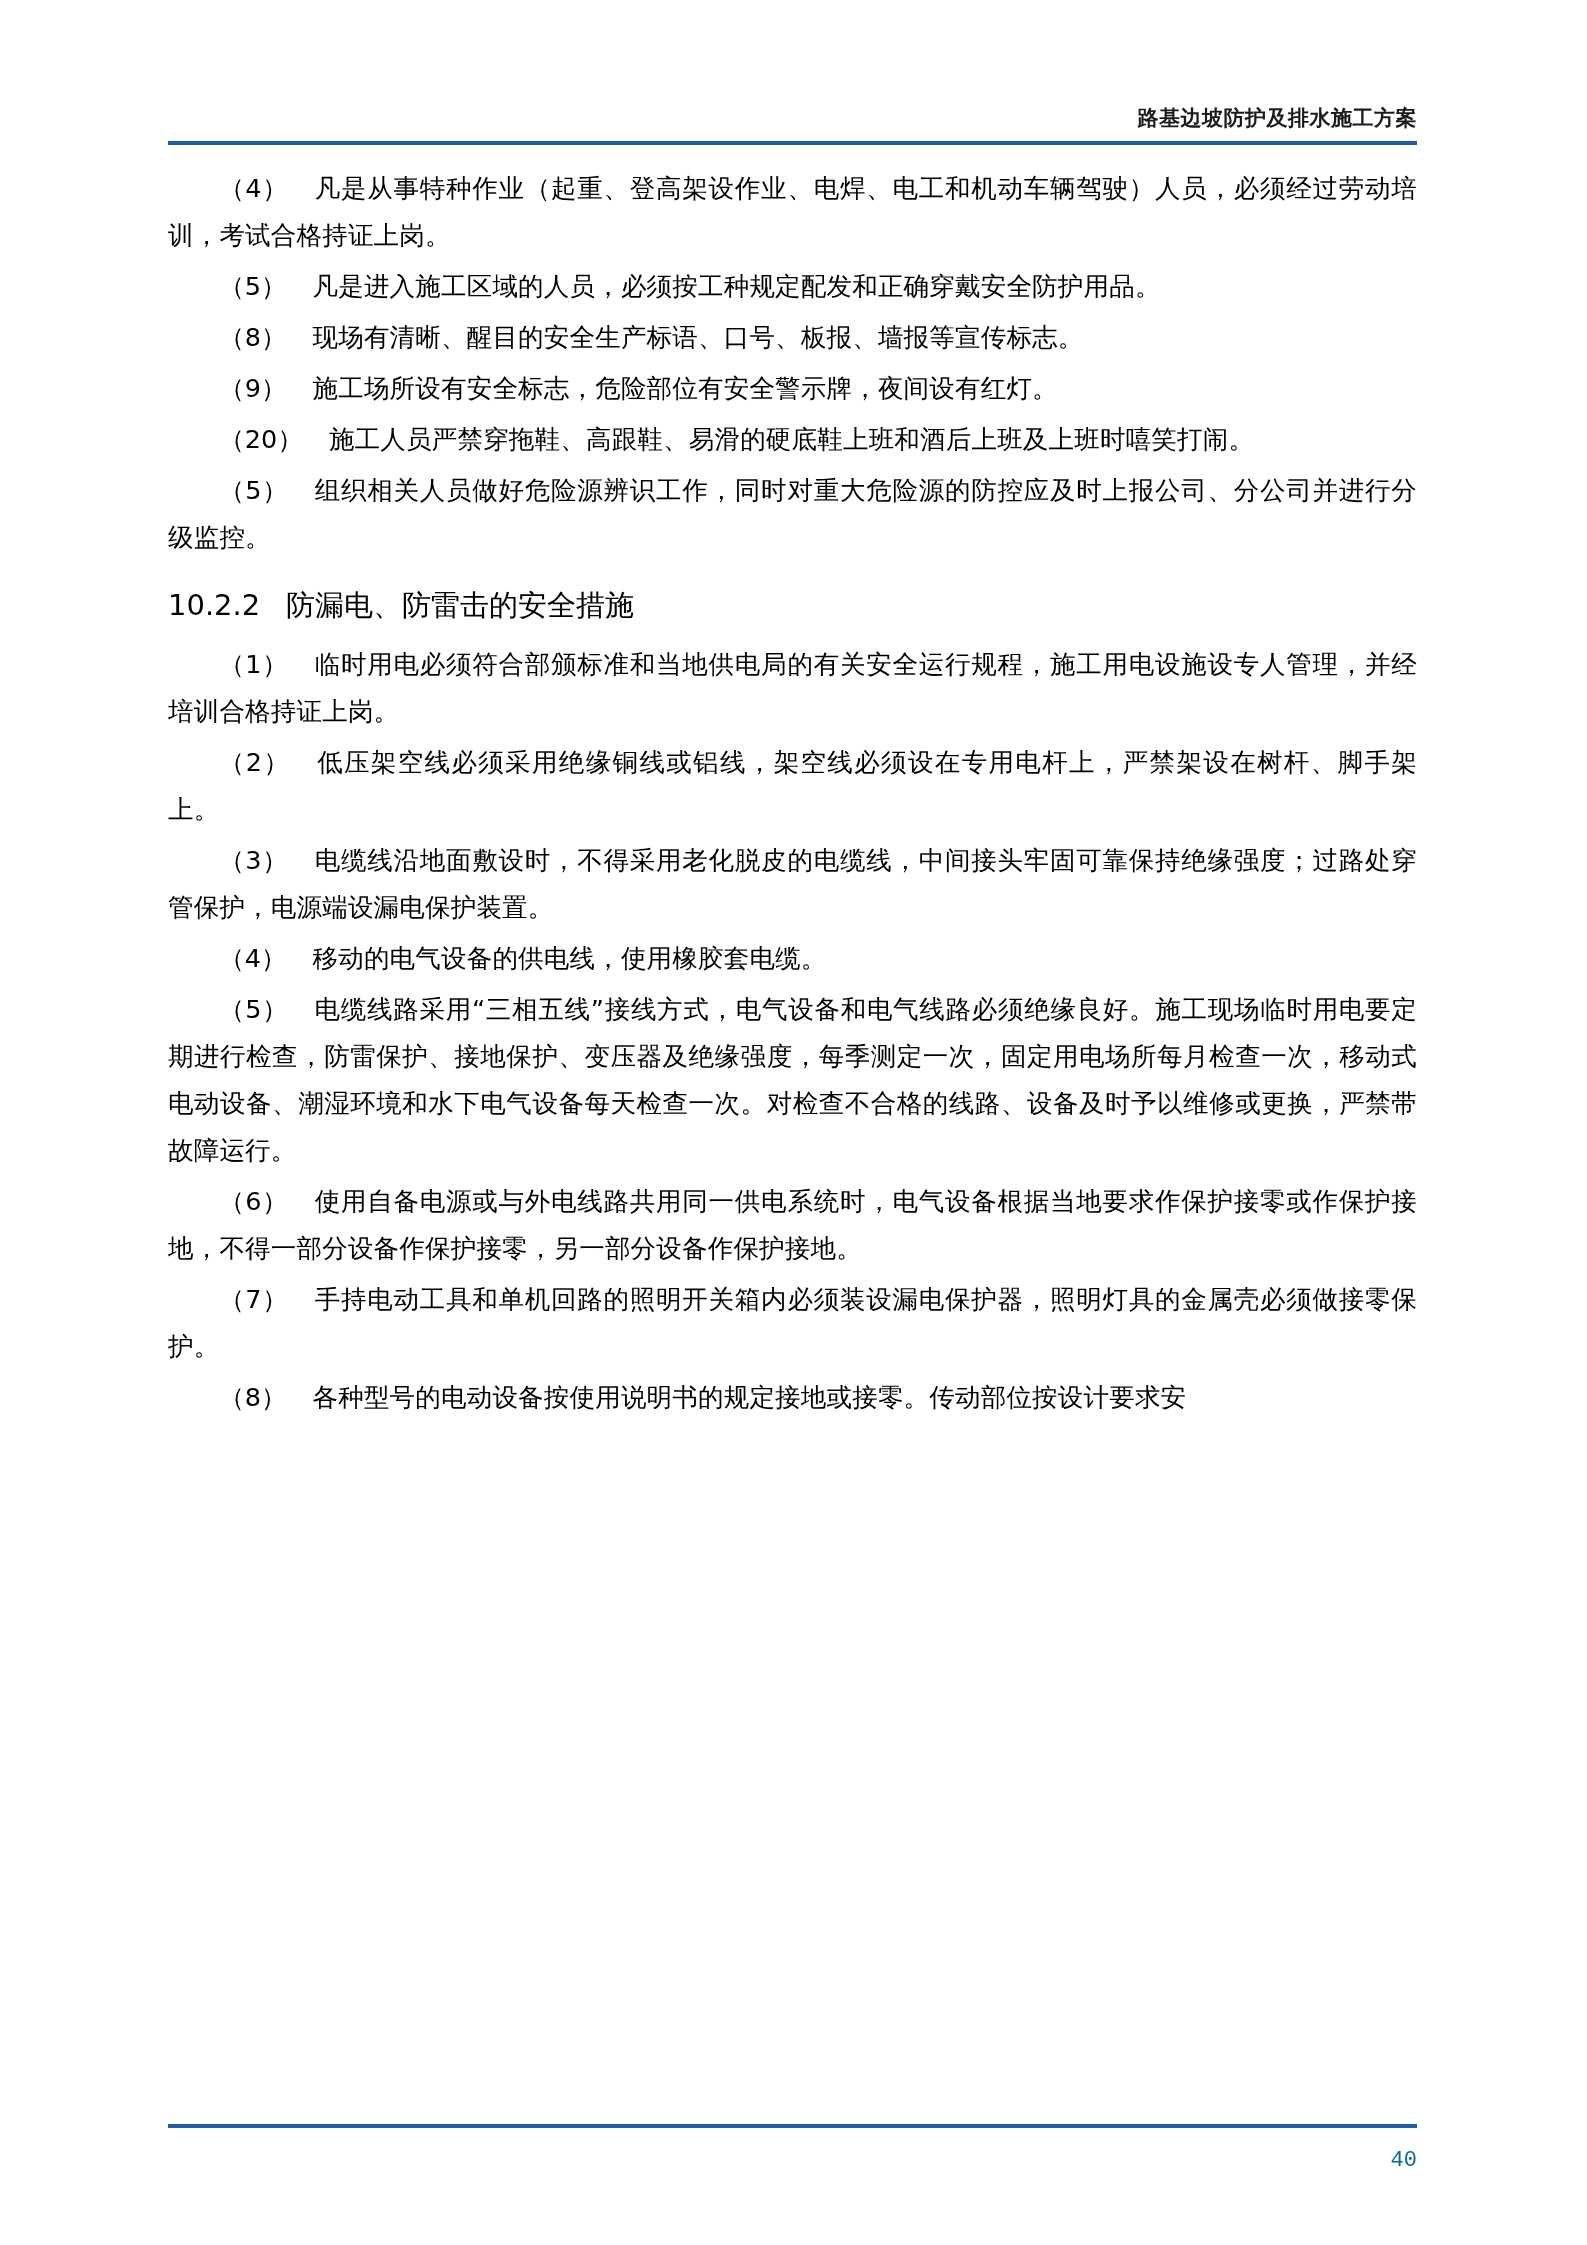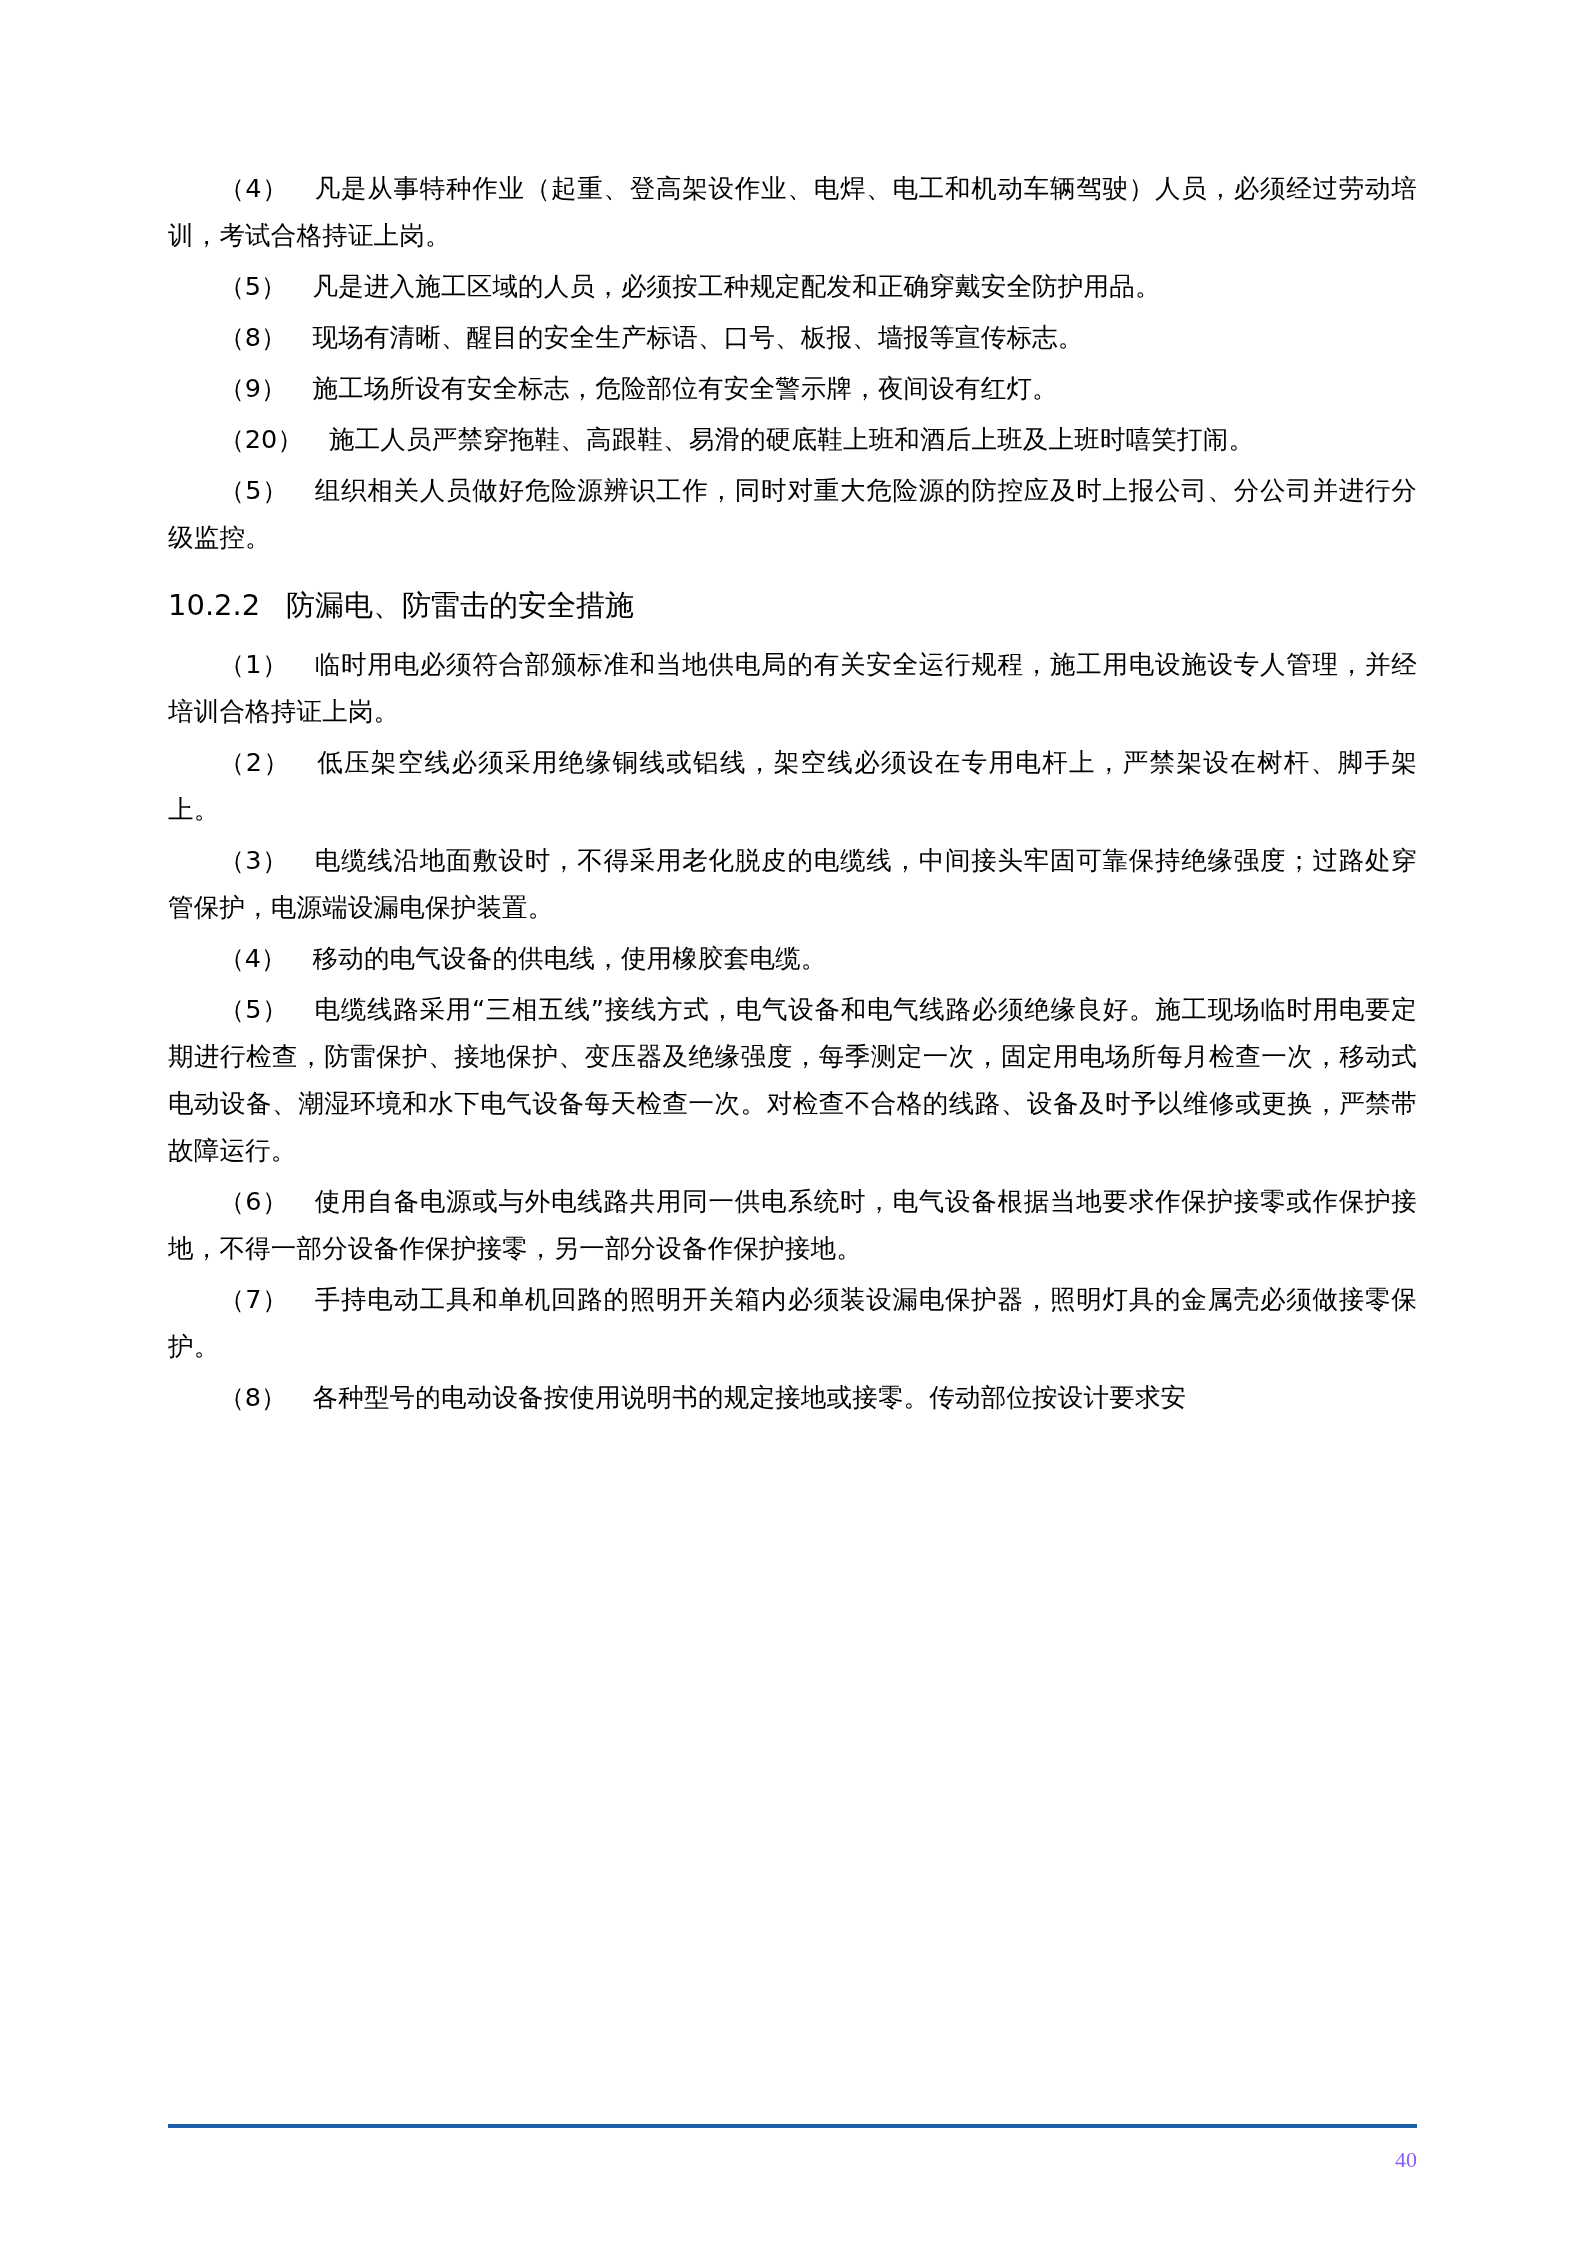--- a/index.html
+++ b/index.html
@@ -47,22 +47,22 @@
     right: 170px;
     bottom: 117px;
     height: 4px;
     background: #1f5fa9;
   }
   .page-number {
     position: absolute;
     right: 170px;
     bottom: 72px;
     font-size: 22px;
-    color: #8b5cf6;
-    font-family: Liberation Serif, serif;
+    color: #0369a1;
+    font-family: Liberation Mono, monospace;
     margin-left: 8px;
   }
   .content {
     position: absolute;
     left: 168px;
     right: 170px;
     top: 165px;
   }
   p.para {
     margin: 0 0 4px 0;
@@ -86,20 +86,24 @@
   h2.heading .num {
     display: inline-block;
     min-width: 118px;
   }
 </style>
 </head>
 <body>
 
 <div class="page">
 
+  <div class="header">
+    <div class="header-title">路基边坡防护及排水施工方案</div>
+    <div class="header-rule"></div>
+  </div>
 
   <div class="content">
 
     <p class="para">（4）　凡是从事特种作业（起重、登高架设作业、电焊、电工和机动车辆驾驶）人员，必须经过劳动培训，考试合格持证上岗。</p>
     <p class="para">（5）　凡是进入施工区域的人员，必须按工种规定配发和正确穿戴安全防护用品。</p>
     <p class="para">（8）　现场有清晰、醒目的安全生产标语、口号、板报、墙报等宣传标志。</p>
     <p class="para">（9）　施工场所设有安全标志，危险部位有安全警示牌，夜间设有红灯。</p>
     <p class="para">（20）　施工人员严禁穿拖鞋、高跟鞋、易滑的硬底鞋上班和酒后上班及上班时嘻笑打闹。</p>
     <p class="para">（5）　组织相关人员做好危险源辨识工作，同时对重大危险源的防控应及时上报公司、分公司并进行分级监控。</p>
 

